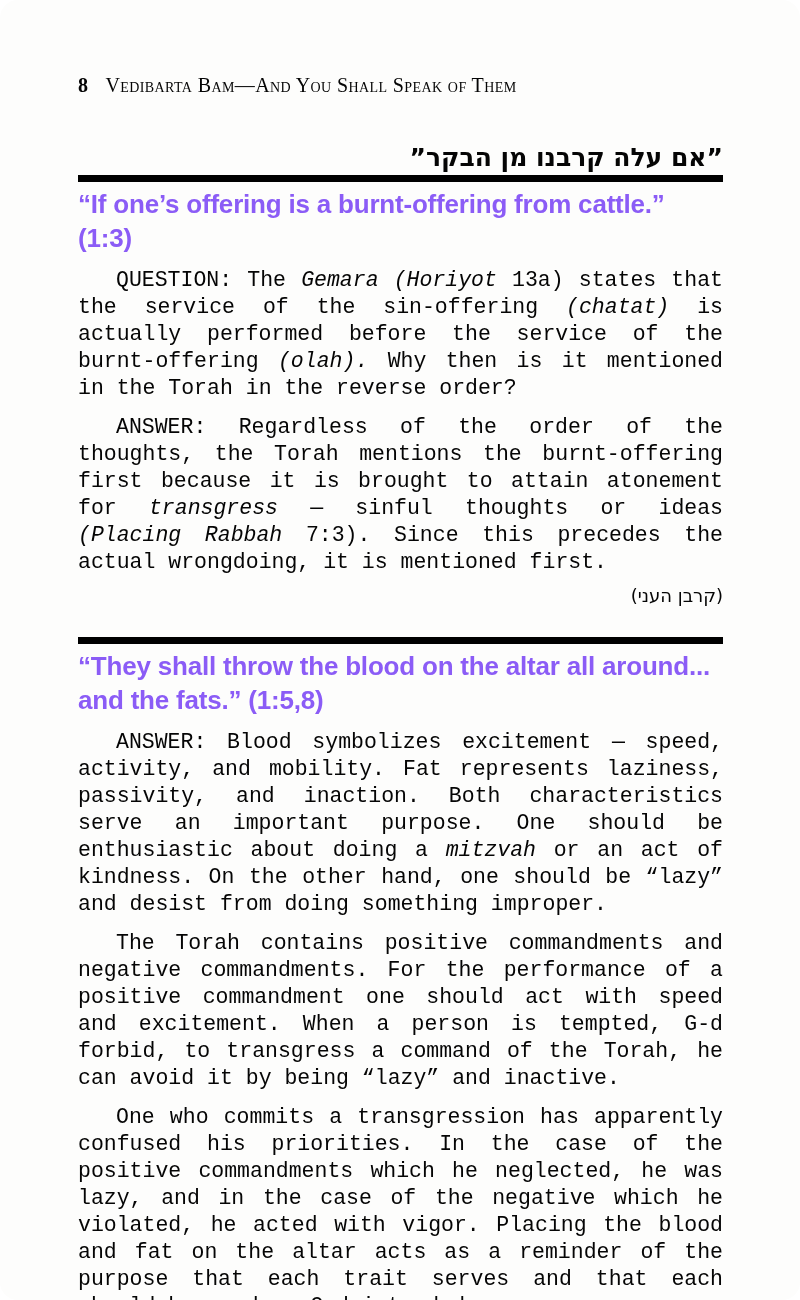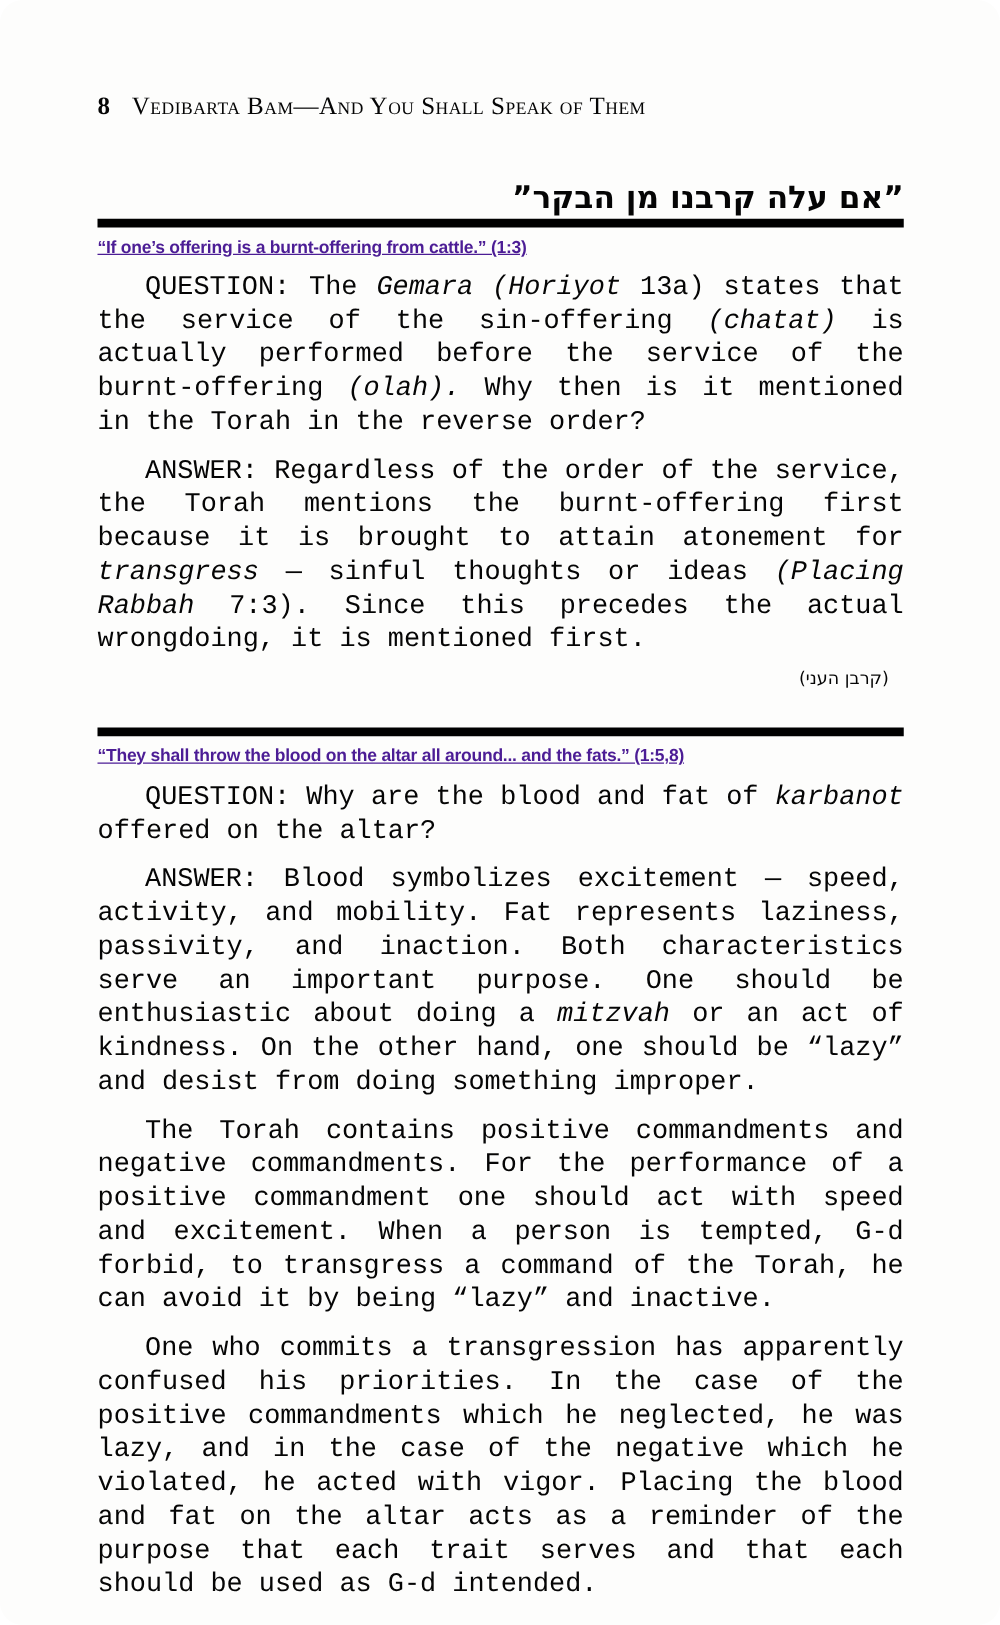--- a/index.html
+++ b/index.html
@@ -42,66 +42,64 @@
   }
   .rule {
     height: 7px;
     background: #000000;
     margin: 0 0 6px 0;
   }
   .english-heading {
     margin: 0 0 11px 0;
     font-family: "Liberation Sans", sans-serif;
     font-weight: 700;
-    font-size: 14px;
+    font-size: 26px;
     line-height: 1.3;
     letter-spacing: -0.2px;
-    color: #4c1d95;
-    text-decoration: underline;
+    color: #8b5cf6;
   }
   .body-para {
     margin: 0 0 12px 0;
     font-size: 21.5px;
     line-height: 27px;
     text-align: justify;
     text-indent: 38px;
     font-family: Liberation Mono, monospace;
   }
   .it { font-style: italic; }
   .attribution {
     font-family: "DejaVu Sans", sans-serif;
-    font-size: 14px;
+    font-size: 18px;
     line-height: 1.3;
-    margin: -4px 12px 0 0;
+    margin: -4px 0 0 0;
   }
 </style>
 </head>
 <body>
 
 <div class="page">
 
   <header class="running-head">
     <span class="folio">8</span><span class="running-title">Vedibarta Bam—And You Shall Speak of Them</span>
   </header>
 
   <section class="section">
     <h2 class="hebrew-heading" dir="rtl">”אם עלה קרבנו מן הבקר”</h2>
     <div class="rule"></div>
     <h3 class="english-heading">“If one’s offering is a burnt-offering from cattle.” (1:3)</h3>
     <div class="paragraphs">
         <p class="body-para"><span>QUESTION: The </span><span class="it">Gemara (Horiyot</span><span> 13a) states that the service of the sin-offering </span><span class="it">(chatat)</span><span> is actually performed before the service of the burnt-offering </span><span class="it">(olah).</span><span> Why then is it mentioned in the Torah in the reverse order?</span></p>
-        <p class="body-para"><span>ANSWER: Regardless of the order of the service, the Torah mentions the burnt-offering first because it is brought to attain atonement for </span><span class="it">transgress</span><span> — sinful thoughts or ideas </span><span class="it">(Placing Rabbah</span><span> 7:3). Since this precedes the actual wrongdoing, it is mentioned first.</span></p>
+        <p class="body-para"><span>ANSWER: Regardless of the order of the thoughts, the Torah mentions the burnt-offering first because it is brought to attain atonement for </span><span class="it">transgress</span><span> — sinful thoughts or ideas </span><span class="it">(Placing Rabbah</span><span> 7:3). Since this precedes the actual wrongdoing, it is mentioned first.</span></p>
       </div>
     <div class="attribution" dir="rtl">(קרבן העני)</div>
   </section>
 
   <section class="section">
     <div class="rule"></div>
     <h3 class="english-heading">“They shall throw the blood on the altar all around... and the fats.” (1:5,8)</h3>
     <div class="paragraphs">
-        <p class="body-para"><span>QUESTION: Why are the blood and fat of </span><span class="it">karbanot</span><span> offered on the altar?</span></p>
         <p class="body-para"><span>ANSWER: Blood symbolizes excitement — speed, activity, and mobility. Fat represents laziness, passivity, and inaction. Both characteristics serve an important purpose. One should be enthusiastic about doing a </span><span class="it">mitzvah</span><span> or an act of kindness. On the other hand, one should be “lazy” and desist from doing something improper.</span></p>
         <p class="body-para"><span>The Torah contains positive commandments and negative commandments. For the performance of a positive commandment one should act with speed and excitement. When a person is tempted, G-d forbid, to transgress a command of the Torah, he can avoid it by being “lazy” and inactive.</span></p>
         <p class="body-para"><span>One who commits a transgression has apparently confused his priorities. In the case of the positive commandments which he neglected, he was lazy, and in the case of the negative which he violated, he acted with vigor. Placing the blood and fat on the altar acts as a reminder of the purpose that each trait serves and that each should be used as G-d intended.</span></p>
       </div>
   </section>
 
 </div>
 
 </body></html>

